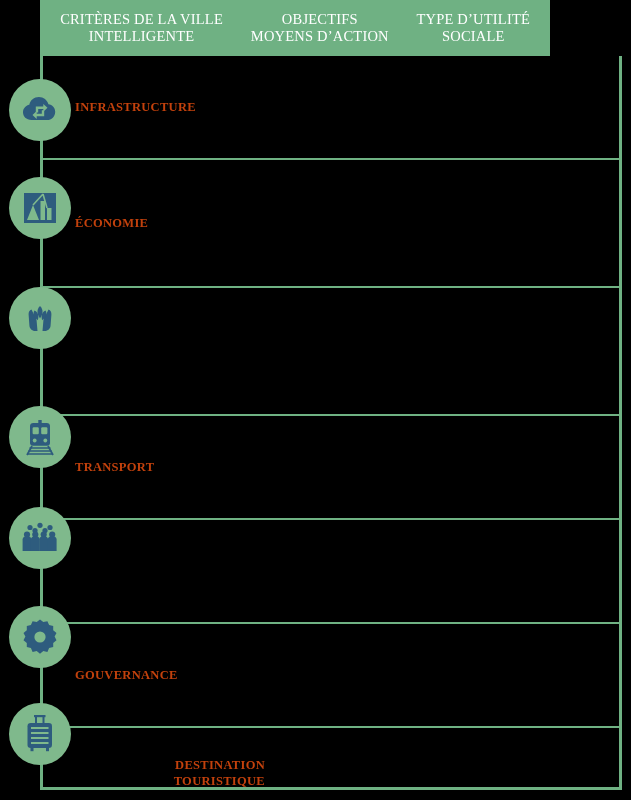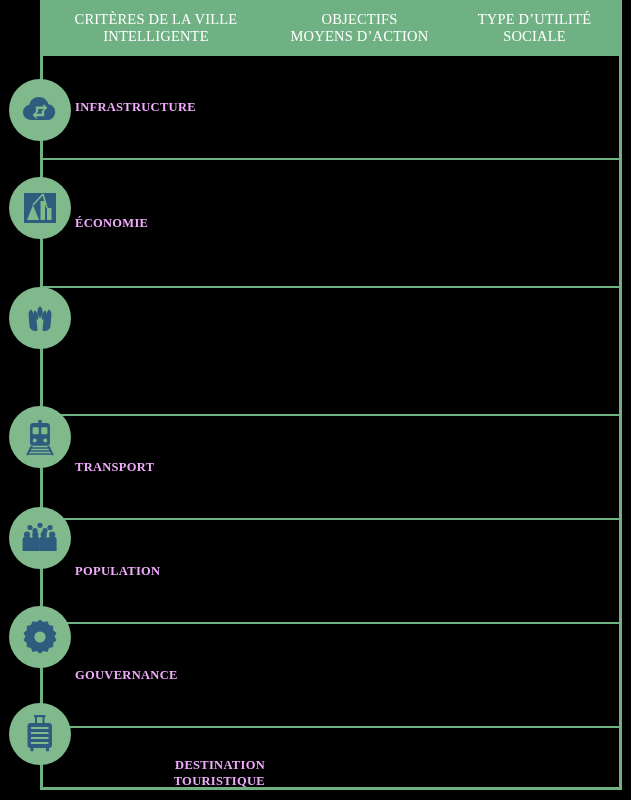--- a/index.html
+++ b/index.html
@@ -13,21 +13,21 @@
     position: relative;
     font-family: "Liberation Serif", serif;
     overflow: hidden;
   }
 
   
   #header-band {
     position: absolute;
     left: 40px;
     top: 0;
-    width: 582px;
+    width: 510px;
     height: 56px;
     background: #6fb183;
     display: flex;
     align-items: center;
   }
   .header-cell {
     color: #ffffff;
     font-size: 14.5px;
     line-height: 17px;
     letter-spacing: 0.2px;
@@ -73,21 +73,21 @@
   #row-gouvernance    { height: 104px; }
   #row-destination    { height: 90px; text-align: right; }
 
   
   .row-label {
     position: absolute;
     left: 32px;
     top: 50%;
     transform: translateY(-50%);
     width: 190px;
-    color: #f0abfc;
+    color: #c2410c;
     font-size: 12.5px;
     line-height: 16px;
     letter-spacing: 0.3px;
     font-weight: bold;
     text-transform: uppercase;
     font-family: "Liberation Serif", serif;
   }
   .row-label .ll { display: block; }
 
   
@@ -167,23 +167,20 @@
 
   <div class="table-row" id="row-transport">
     <div class="row-label">
       <span class="ll">TRANSPORT</span>
     </div>
     <div class="cell-objectifs"></div>
     <div class="cell-utilite"></div>
   </div>
 
   <div class="table-row" id="row-population">
-    <div class="row-label">
-      <span class="ll">POPULATION</span>
-    </div>
     <div class="cell-objectifs"></div>
     <div class="cell-utilite"></div>
   </div>
 
   <div class="table-row" id="row-gouvernance">
     <div class="row-label">
       <span class="ll">GOUVERNANCE</span>
     </div>
     <div class="cell-objectifs"></div>
     <div class="cell-utilite"></div>

